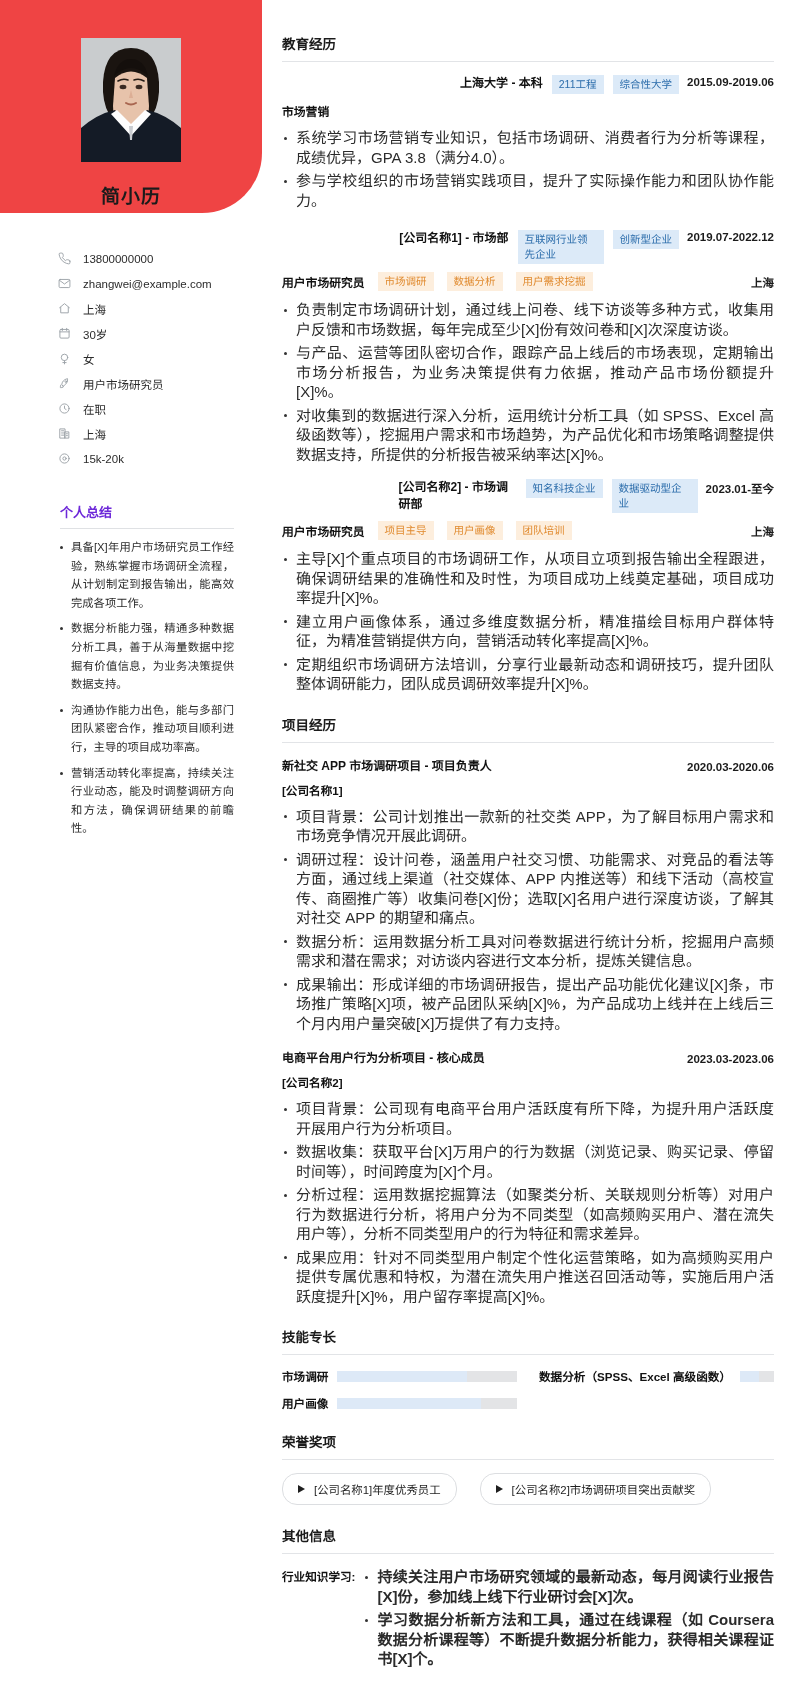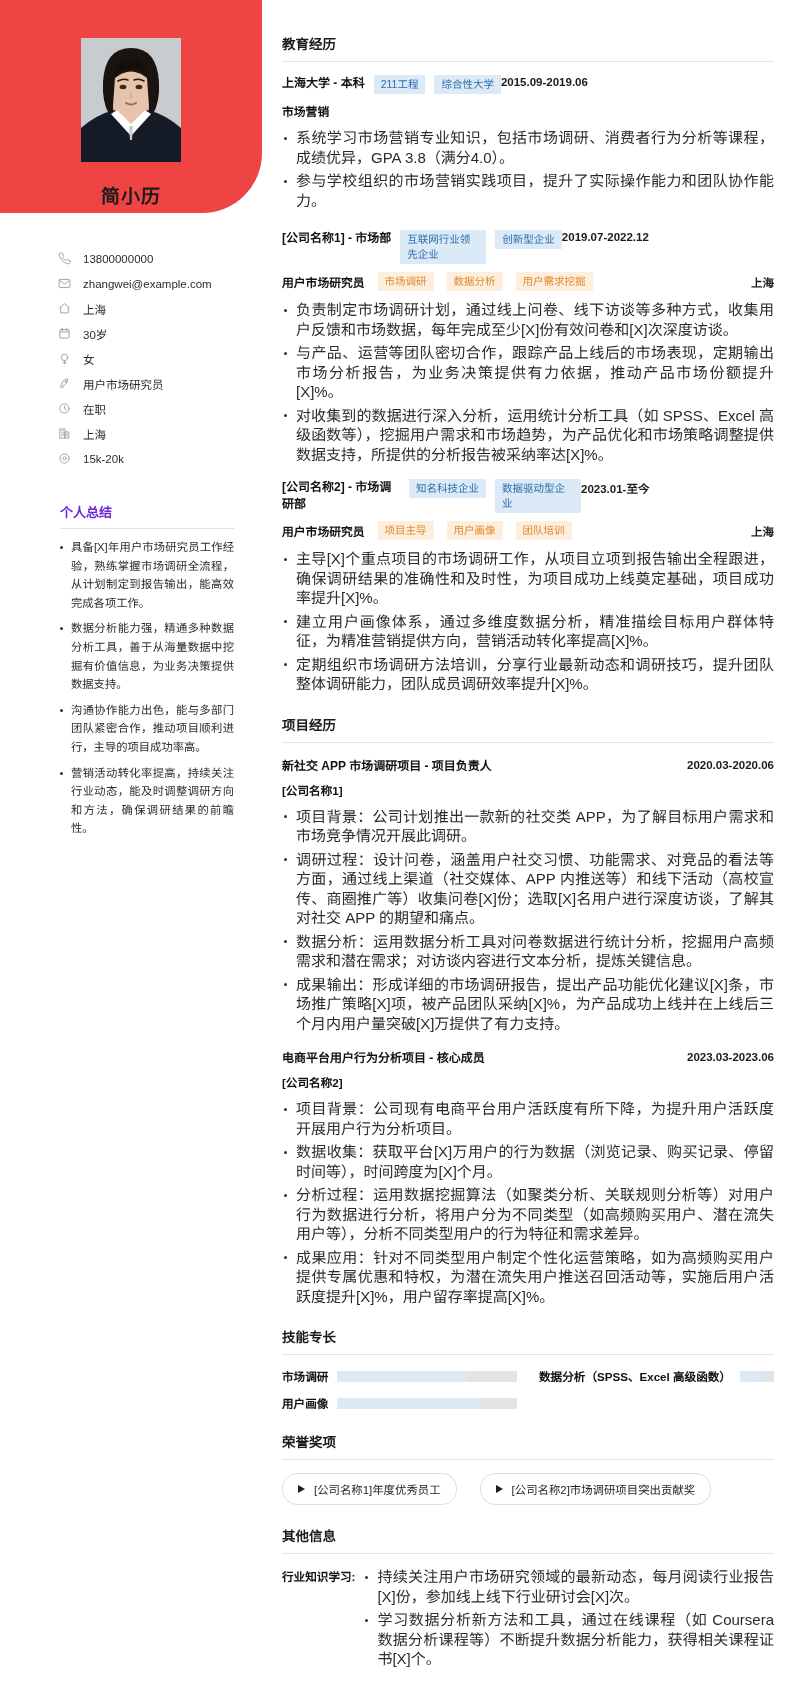--- a/index.html
+++ b/index.html
@@ -121,21 +121,22 @@
     color: #1b1b1b;
     padding-bottom: 8px;
     border-bottom: 1px solid #e2e4e7;
     margin-bottom: 13px;
   }
 
   .entry { margin-bottom: 15px; }
   .entry-top {
     display: flex;
     align-items: flex-start;
-    justify-content: flex-start;
+    justify-content: flex-end;
+    gap: 8px;
   }
   .entry-left {
     display: flex;
     align-items: flex-start;
     flex-wrap: nowrap;
     gap: 9px;
     min-width: 0;
   }
   .entry-title {
     font-size: 12px;
@@ -195,21 +196,21 @@
     position: absolute;
     left: 2px; top: 8.5px;
     width: 3px; height: 3px;
     background: #333;
     border-radius: 50%;
   }
 
   
   .proj-top {
     display: flex;
-    align-items: center;
+    align-items: flex-end;
     justify-content: space-between;
   }
   .proj-title { font-size: 12px; font-weight: 700; color: #121212; }
   .proj-company {
     font-size: 11.6px;
     font-weight: 700;
     color: #121212;
     margin-top: 9px;
   }
 
@@ -259,21 +260,21 @@
   .other-row { display: flex; align-items: flex-start; gap: 8px; }
   .other-label {
     font-size: 11.6px;
     font-weight: 700;
     color: #121212;
     white-space: nowrap;
     flex: 0 0 auto;
     padding-top: 1px;
   }
   .other-body { flex: 1 1 auto; }
-  .other-body .bullets { margin-top: 0; }
+  .other-body .bullets { margin-top: 0; font-weight: bold; }
 </style>
 </head>
 <body>
 
 <div class="page">
 
   <aside class="left-col">
 
     <div class="avatar-panel">
       <div class="avatar-frame">

